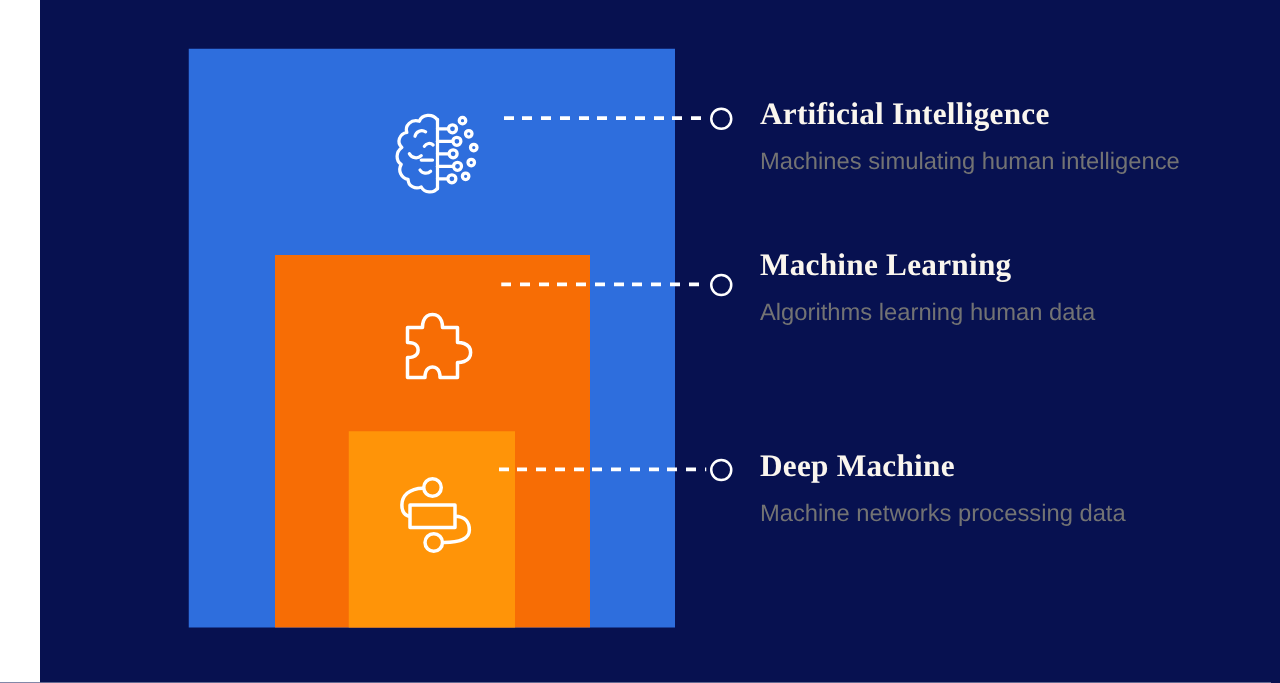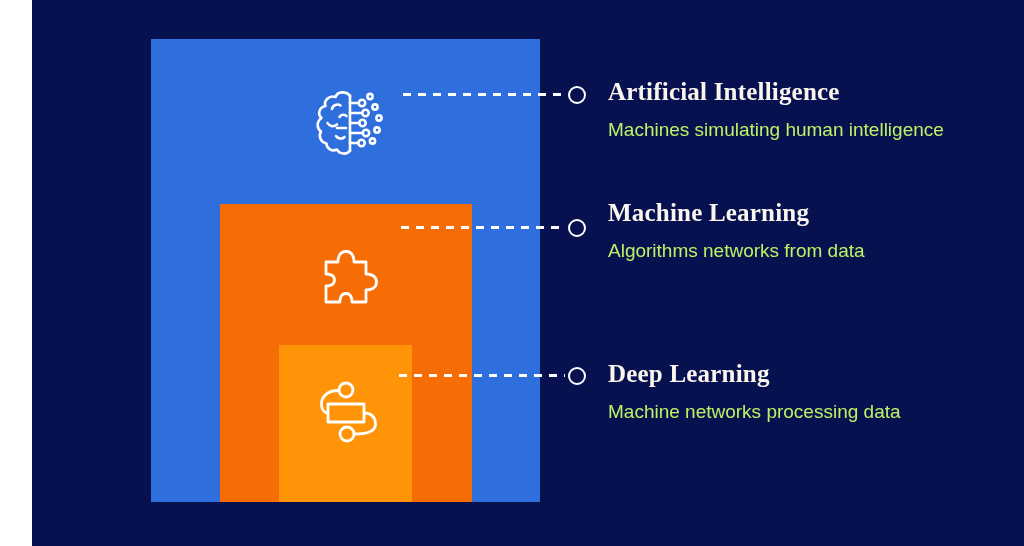--- a/index.html
+++ b/index.html
@@ -59,21 +59,21 @@
     line-height: 28px;
     color: #faf6ee;
     letter-spacing: 0.2px;
     white-space: nowrap;
   }
   .label-desc {
     margin-top: 12px;
     font-family: "Liberation Sans", "DejaVu Sans", sans-serif;
     font-size: 19px;
     line-height: 24px;
-    color: #bef264;
+    color: #737373;
     white-space: nowrap;
   }
 </style>
 </head>
 <body>
 
 <div class="stage">
 
   <div class="box box-ai"></div>
   <div class="box box-ml"></div>
@@ -130,21 +130,21 @@
   <div class="node-circle node-2"></div>
   <div class="node-circle node-3"></div>
 
   <div class="label-block label-1">
     <div class="label-title">Artificial Intelligence</div>
     <div class="label-desc">Machines simulating human intelligence</div>
   </div>
 
   <div class="label-block label-2">
     <div class="label-title">Machine Learning</div>
-    <div class="label-desc">Algorithms networks from data</div>
+    <div class="label-desc">Algorithms learning human data</div>
   </div>
 
   <div class="label-block label-3">
-    <div class="label-title">Deep Learning</div>
+    <div class="label-title">Deep Machine</div>
     <div class="label-desc">Machine networks processing data</div>
   </div>
 
 </div>
 
 </body></html>

